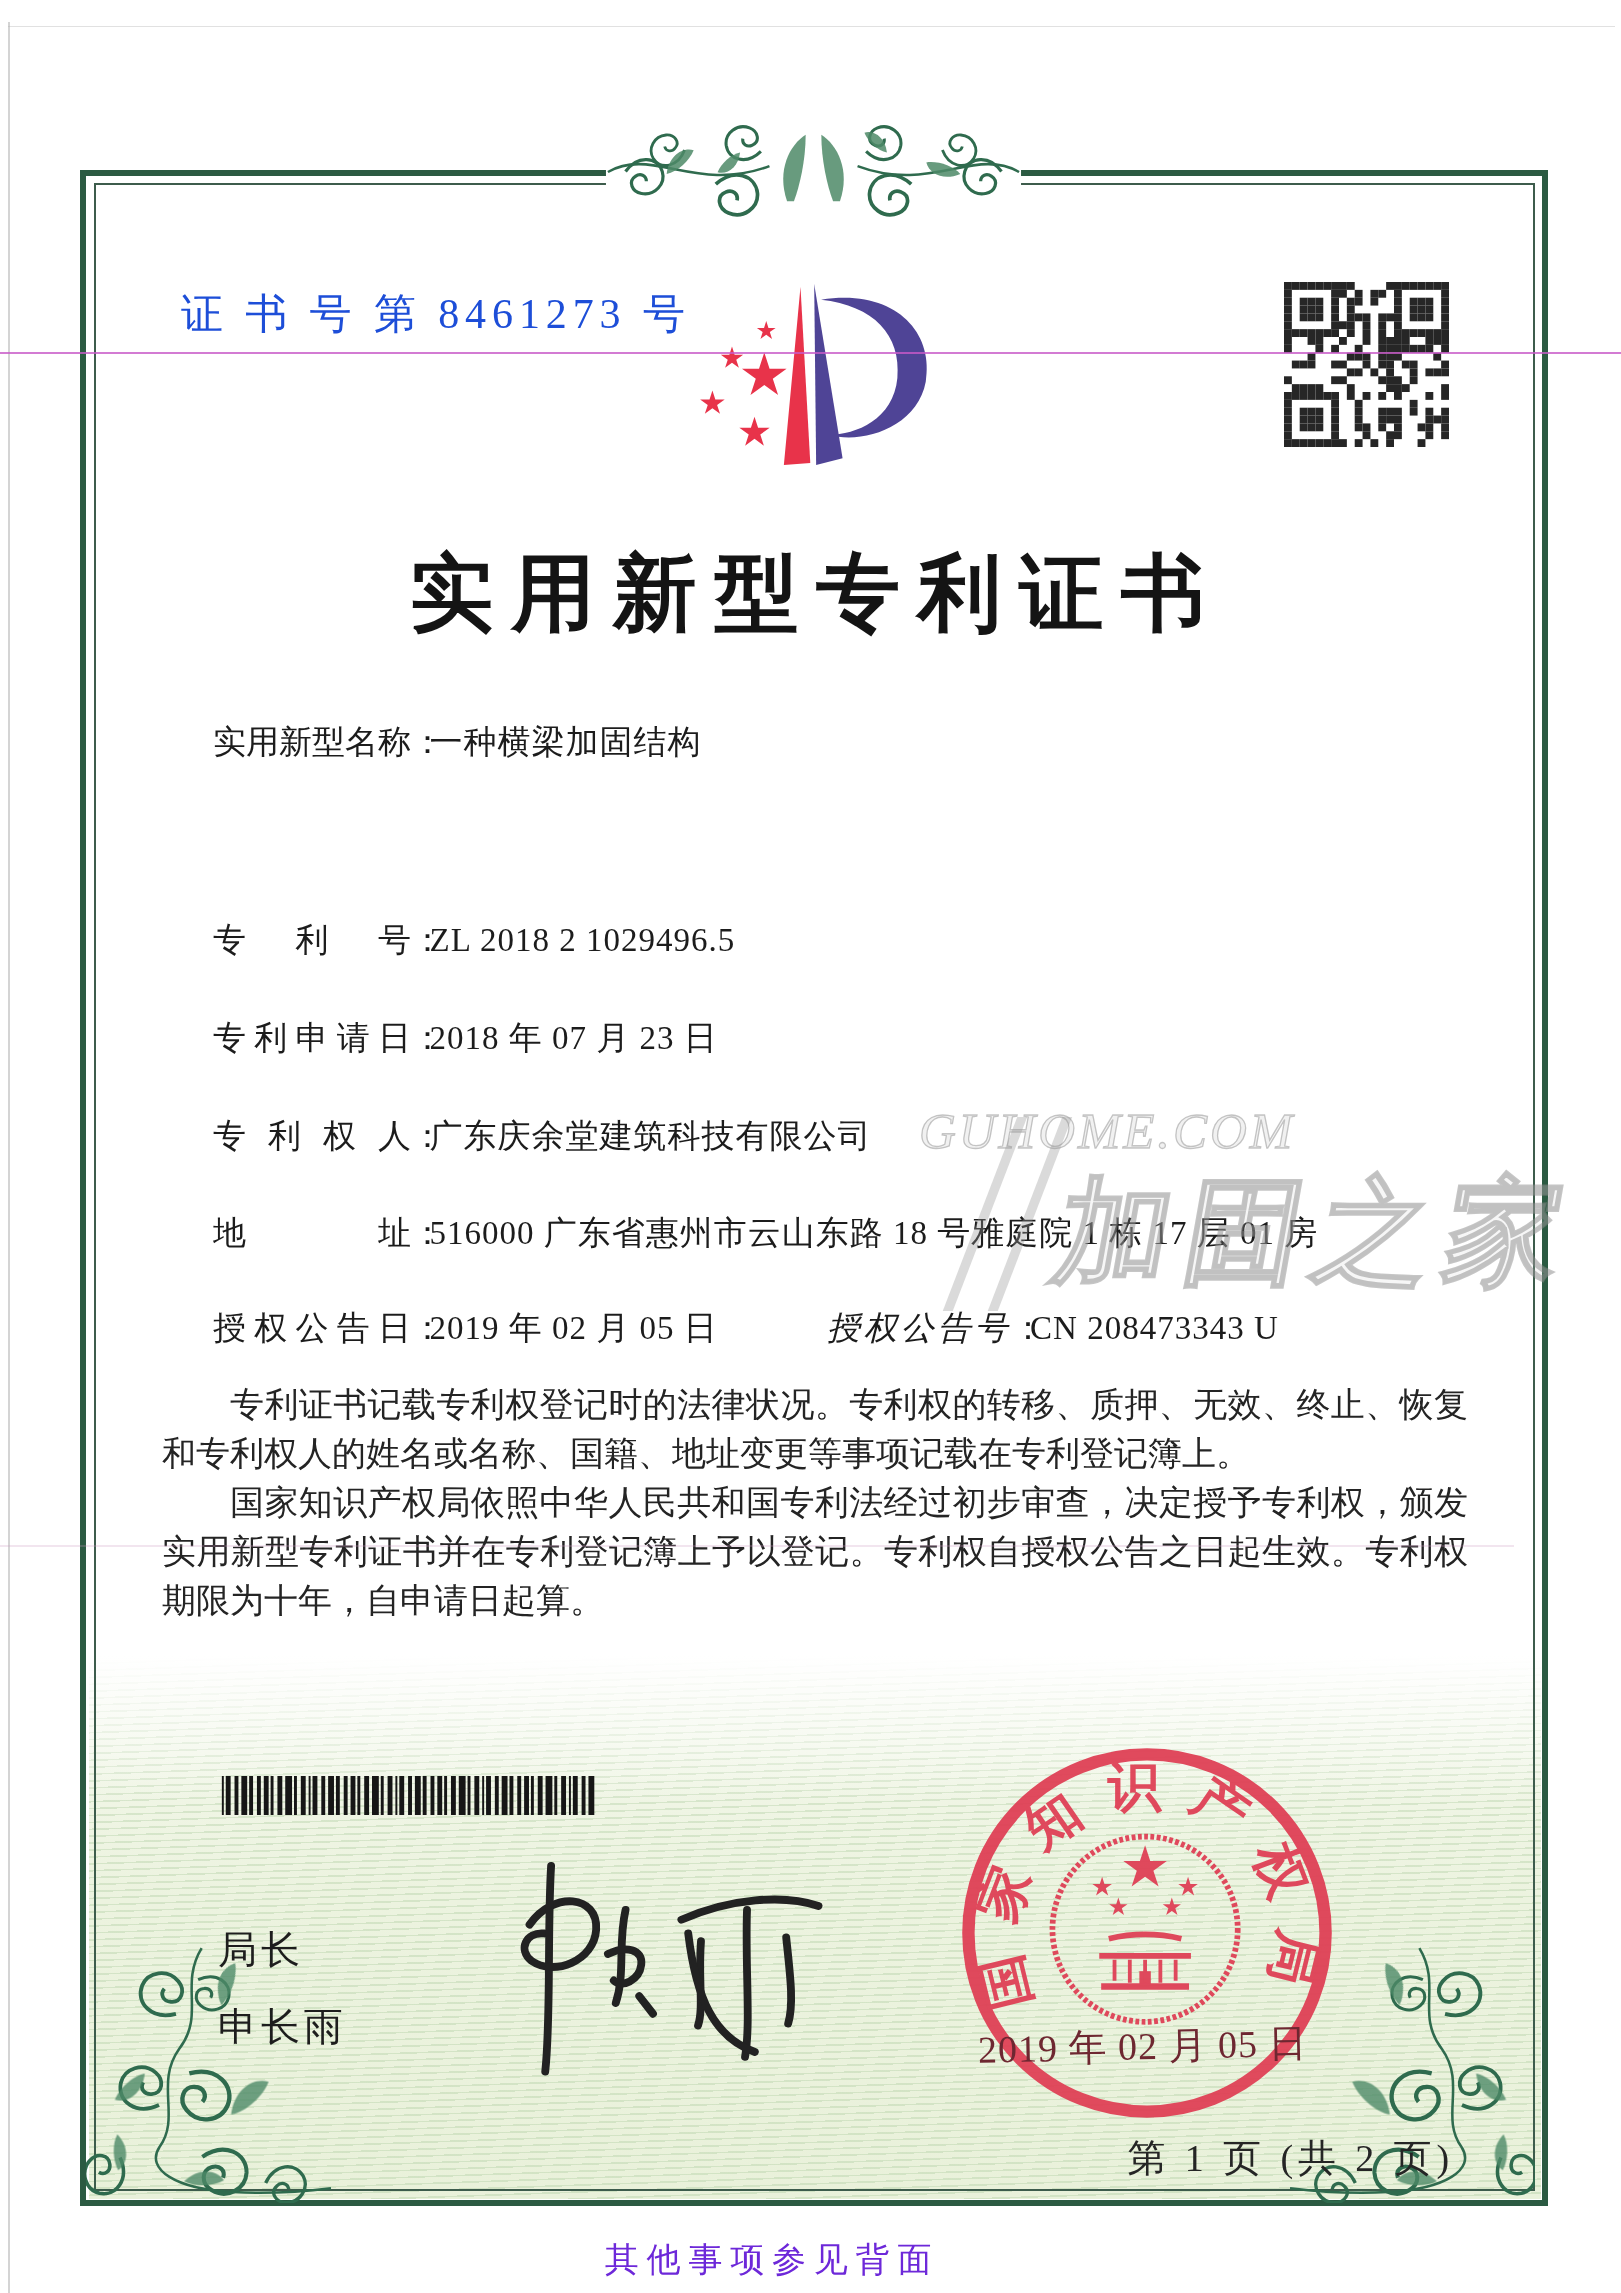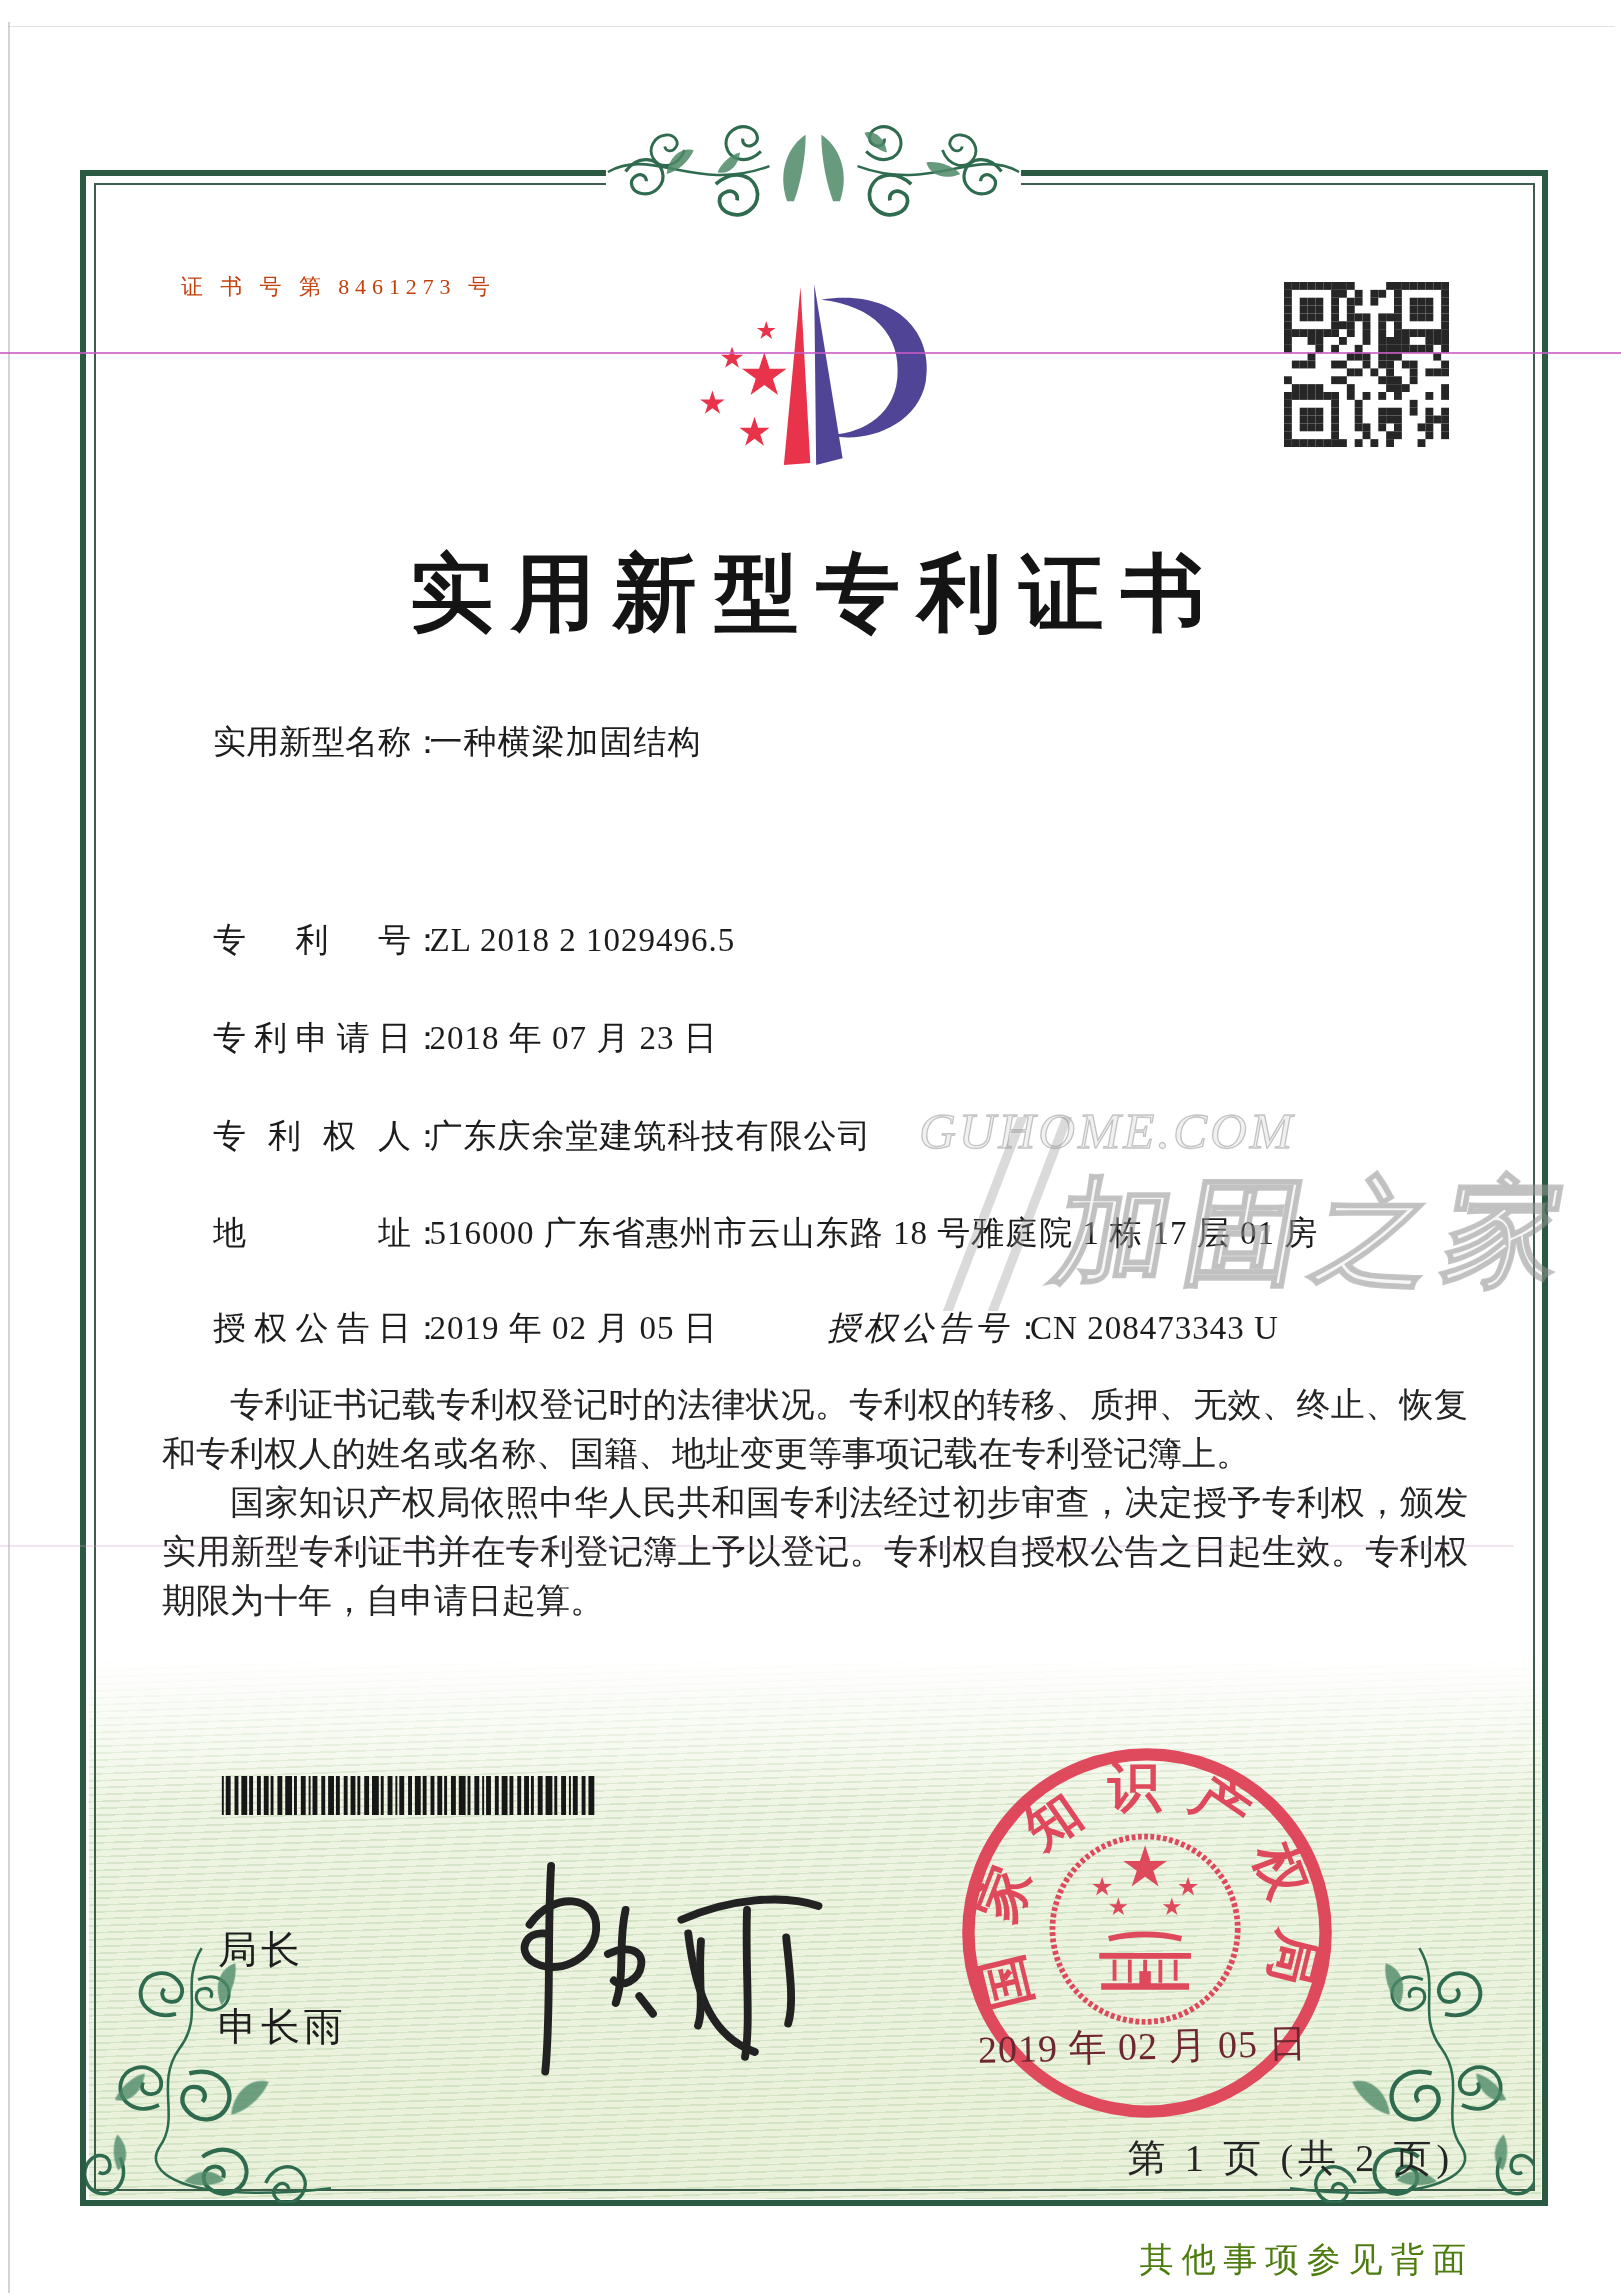--- a/index.html
+++ b/index.html
@@ -21,21 +21,21 @@
        repeating-linear-gradient(178deg, rgba(173,204,160,.38) 0px, rgba(173,204,160,.38) 1.6px, rgba(236,244,223,0) 1.6px, rgba(236,244,223,0) 6.9px),
        linear-gradient(180deg,#f4f8ec 0%,#ecf3df 45%,#e9f1da 100%);}
   .guilloche::before{content:"";position:absolute;left:0;top:0;width:100%;height:147px;
      background:linear-gradient(180deg,#ffffff 0%,rgba(255,255,255,0) 100%);}
 
   
   .magenta-line{left:0;top:352px;width:1621px;height:2px;background:#c85ac8;opacity:.8;z-index:8;}
   .faint-line{left:0;top:1545px;width:1514px;height:2px;background:rgba(205,150,190,.25);z-index:8;}
 
   
-  .cert-no{left:181px;top:272px;font-size:22px;letter-spacing:5.9px;color:#c2410c;z-index:5;}
+  .cert-no{left:181px;top:286px;font-size:42px;letter-spacing:5.9px;color:#1d4ed8;z-index:5;}
   .qr{left:1284px;top:282px;width:165px;height:165px;z-index:5;}
   .logo{left:686px;top:272px;z-index:5;}
   .title{left:82px;top:537px;width:1468px;text-align:center;font-size:84px;font-weight:700;
          letter-spacing:17.6px;color:#141414;z-index:5;white-space:nowrap;}
 
   
   .row{left:213px;font-size:33px;white-space:nowrap;z-index:5;}
   .flabel{display:inline-block;width:198px;text-align:justify;text-align-last:justify;vertical-align:bottom;}
   .colon{display:inline-block;width:18.6px;}
   .fvalue{letter-spacing:1px;}
@@ -64,22 +64,22 @@
   .sig-script{left:461px;top:1851px;z-index:6;}
 
   
   .seal{left:956px;top:1742px;z-index:5;}
   .seal-date{left:978px;top:2021px;width:353px;font-size:38px;letter-spacing:1px;
              color:#6e2731;z-index:7;white-space:nowrap;transform:rotate(-1.2deg);}
 
   
   .page-footer{left:82px;top:2133px;width:1372px;text-align:right;font-size:38px;
                letter-spacing:4.9px;z-index:5;color:#252525;}
-  .back-note{left:82px;top:2237px;width:1392px;text-align:right;font-size:34px;
-             letter-spacing:7.8px;z-index:5;color:#4d7c0f;}
+  .back-note{left:76px;top:2237px;width:1392px;text-align:center;font-size:34px;
+             letter-spacing:7.8px;z-index:5;color:#6d28d9;}
 
   .ornament{z-index:4;}
 </style>
 </head>
 <body>
 
 <div id="page">
 
   <div class="abs edge-left"></div>
   <div class="abs edge-top"></div>

